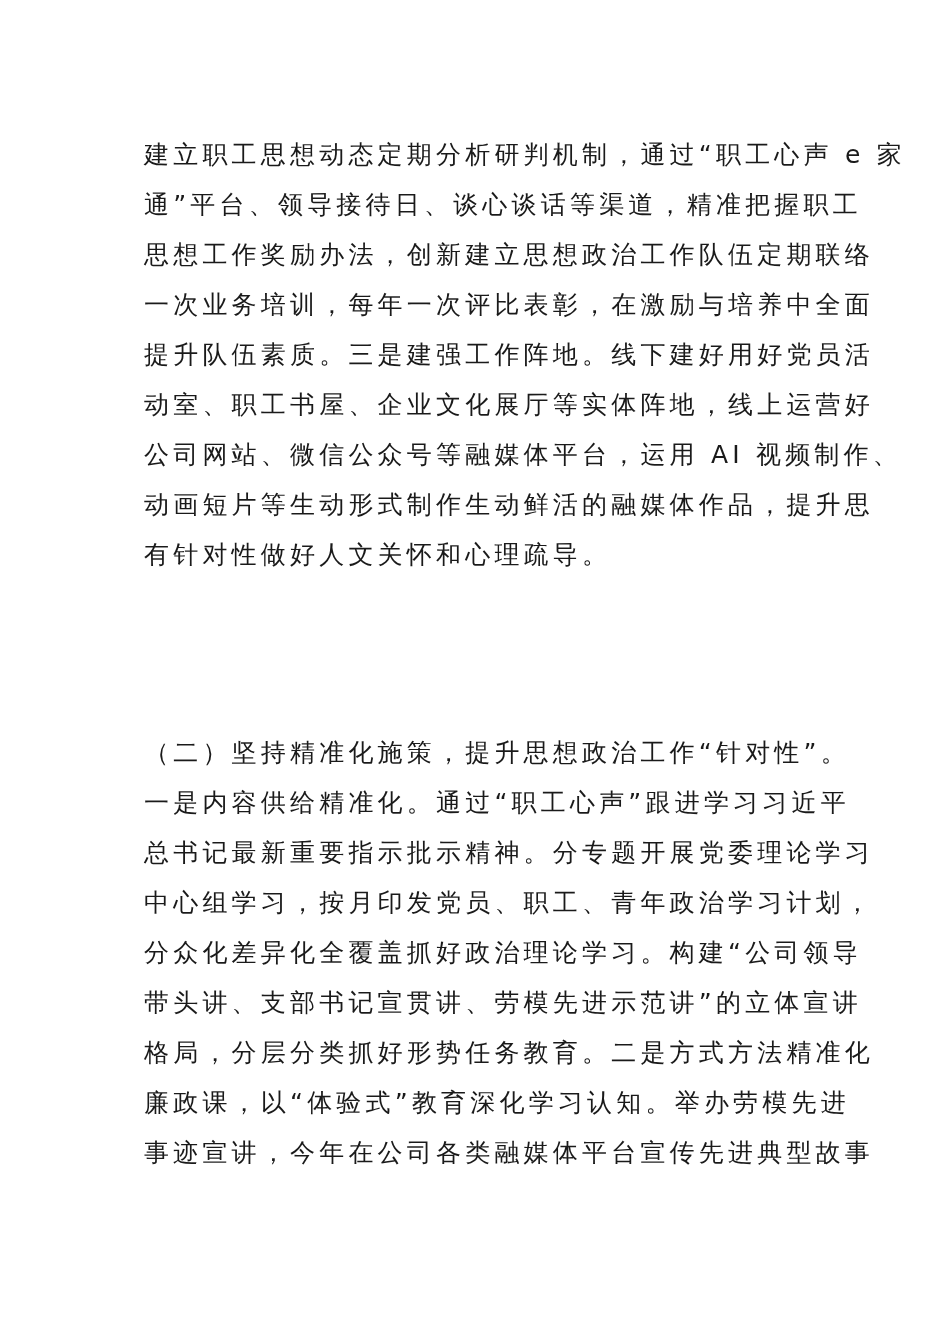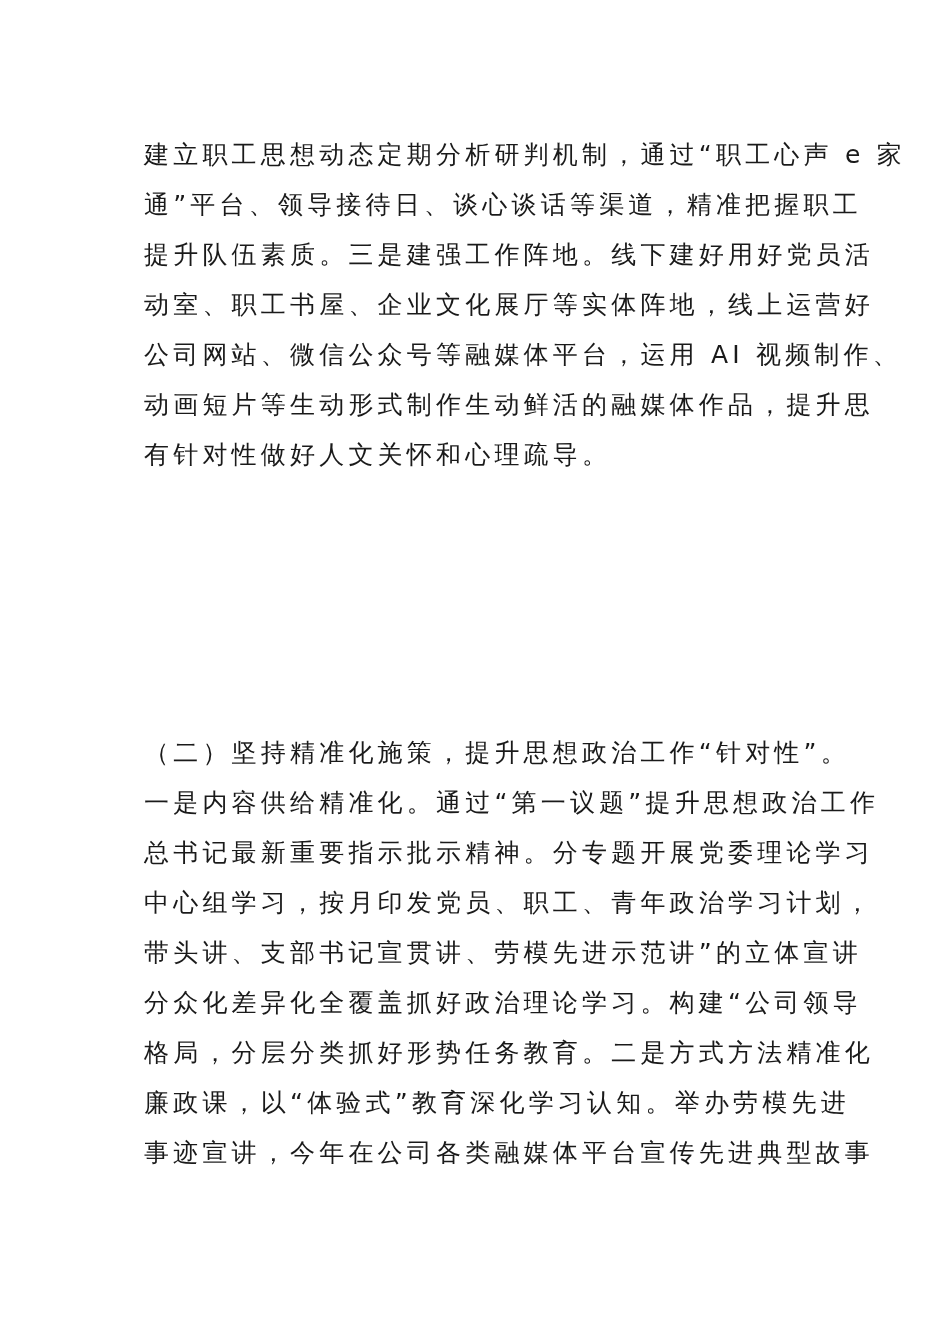--- a/index.html
+++ b/index.html
@@ -12,31 +12,33 @@
     #p1 { top: 130px; }
     #p2 { top: 728px; text-align: center; }
   </style>
 </head>
 <body>
 
 <div class="page">
   <div class="para" id="p1">
     <div class="line">建立职工思想动态定期分析研判机制，通过“职工心声 e 家</div>
     <div class="line">通”平台、领导接待日、谈心谈话等渠道，精准把握职工</div>
+    <div class="line">思想工作奖励办法，创新建立思想政治工作队伍定期联络</div>
+    <div class="line">一次业务培训，每年一次评比表彰，在激励与培养中全面</div>
     <div class="line">提升队伍素质。三是建强工作阵地。线下建好用好党员活</div>
     <div class="line">动室、职工书屋、企业文化展厅等实体阵地，线上运营好</div>
     <div class="line">公司网站、微信公众号等融媒体平台，运用 AI 视频制作、</div>
     <div class="line">动画短片等生动形式制作生动鲜活的融媒体作品，提升思</div>
     <div class="line">有针对性做好人文关怀和心理疏导。</div>
   </div>
 
   <div class="para" id="p2">
     <div class="line">（二）坚持精准化施策，提升思想政治工作“针对性”。</div>
-    <div class="line">一是内容供给精准化。通过“第一议题”提升思想政治工作</div>
+    <div class="line">一是内容供给精准化。通过“职工心声”跟进学习习近平</div>
     <div class="line">总书记最新重要指示批示精神。分专题开展党委理论学习</div>
     <div class="line">中心组学习，按月印发党员、职工、青年政治学习计划，</div>
+    <div class="line">分众化差异化全覆盖抓好政治理论学习。构建“公司领导</div>
     <div class="line">带头讲、支部书记宣贯讲、劳模先进示范讲”的立体宣讲</div>
-    <div class="line">分众化差异化全覆盖抓好政治理论学习。构建“公司领导</div>
     <div class="line">格局，分层分类抓好形势任务教育。二是方式方法精准化</div>
     <div class="line">廉政课，以“体验式”教育深化学习认知。举办劳模先进</div>
     <div class="line">事迹宣讲，今年在公司各类融媒体平台宣传先进典型故事</div>
   </div>
 </div>
 
 </body></html>

